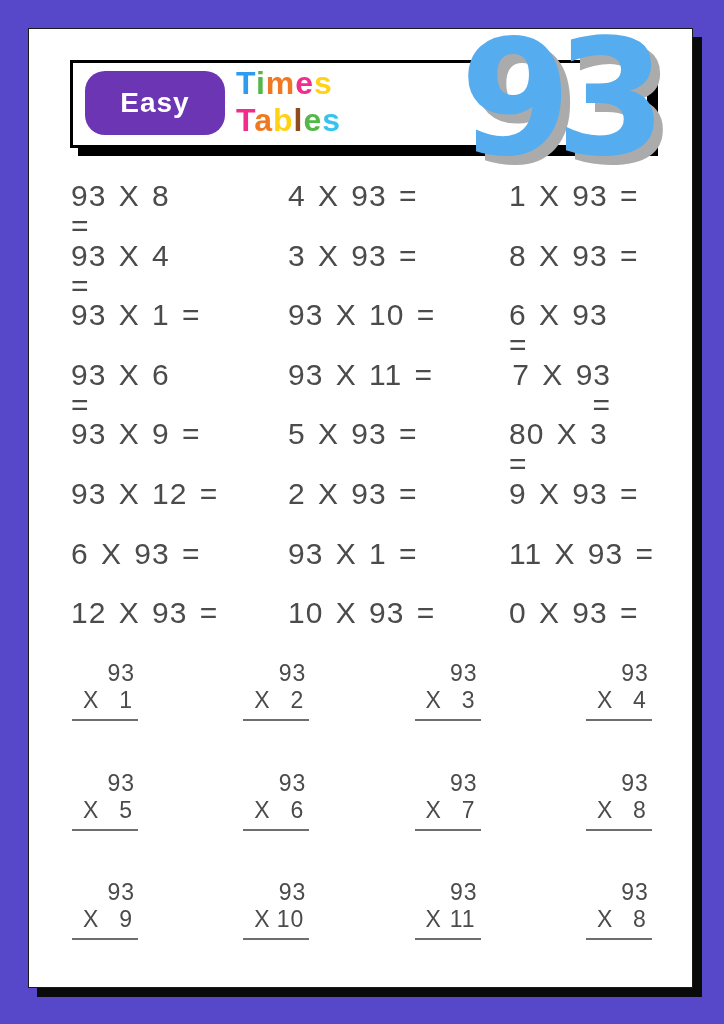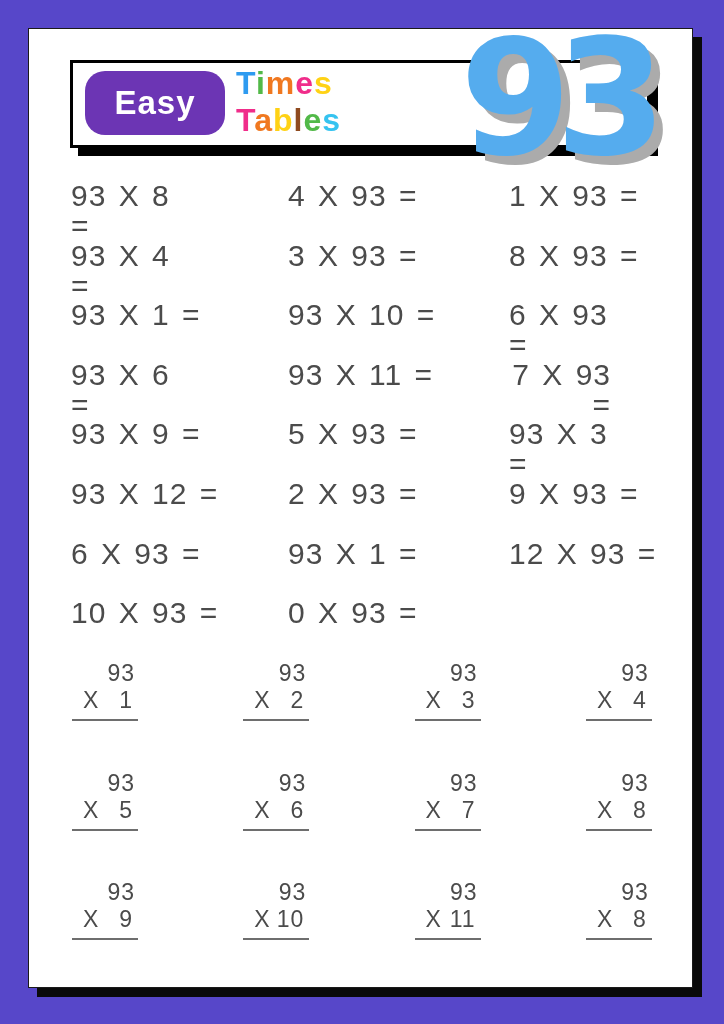--- a/index.html
+++ b/index.html
@@ -25,21 +25,21 @@
     border:3px solid #000000;
     box-shadow:8px 8px 0 #000000;
   }
   .badge {
     position:absolute; left:12px; top:8px;
     width:140px; height:64px;
     border-radius:20px;
     display:flex; align-items:center; justify-content:center;
   }
   .badge span {
-    color:#ffffff; font-size:33px; font-weight:bold; letter-spacing:1px;
+    color:#ffffff; font-size:28px; font-weight:bold; letter-spacing:1px;
   }
   .title {
     position:absolute; left:163px; top:2px;
     font-size:32px; font-weight:bold; line-height:37px; letter-spacing:1px;
     white-space:nowrap;
   }
   .big-number {
     position:absolute; left:431px; top:0px;
     font-family:"DejaVu Sans", sans-serif;
     font-size:160px; font-weight:bold; line-height:140px;
@@ -153,21 +153,21 @@
 
     <div class="cell">
         <div class="line">93 X 9 =</div>
         <div class="line"></div>
       </div>
     <div class="cell">
         <div class="line">5 X 93 =</div>
         <div class="line"></div>
       </div>
     <div class="cell">
-        <div class="line">93 X 3</div>
+        <div class="line">80 X 3</div>
         <div class="line">=</div>
       </div>
 
     <div class="cell">
         <div class="line">93 X 12 =</div>
         <div class="line"></div>
       </div>
     <div class="cell">
         <div class="line">2 X 93 =</div>
         <div class="line"></div>
@@ -178,20 +178,24 @@
       </div>
 
     <div class="cell">
         <div class="line">6 X 93 =</div>
         <div class="line"></div>
       </div>
     <div class="cell">
         <div class="line">93 X 1 =</div>
         <div class="line"></div>
       </div>
+    <div class="cell">
+        <div class="line">11 X 93 =</div>
+        <div class="line"></div>
+      </div>
 
     <div class="cell">
         <div class="line">12 X 93 =</div>
         <div class="line"></div>
       </div>
     <div class="cell">
         <div class="line">10 X 93 =</div>
         <div class="line"></div>
       </div>
     <div class="cell">

